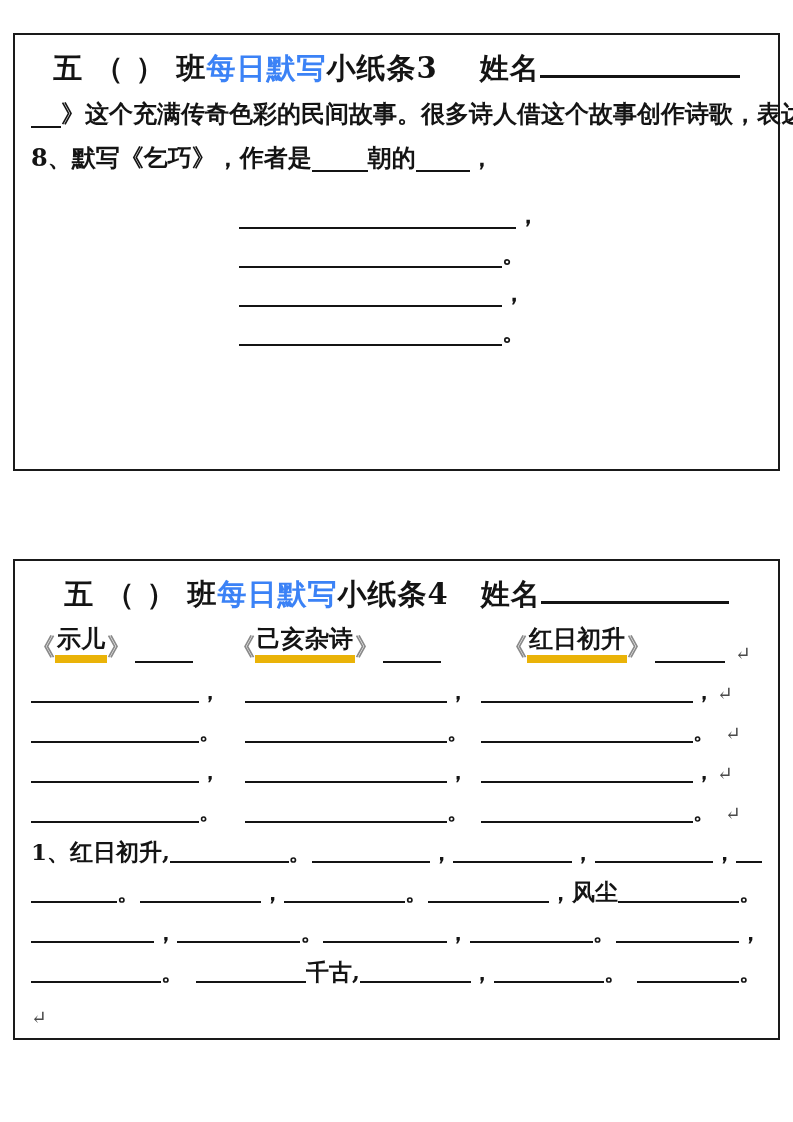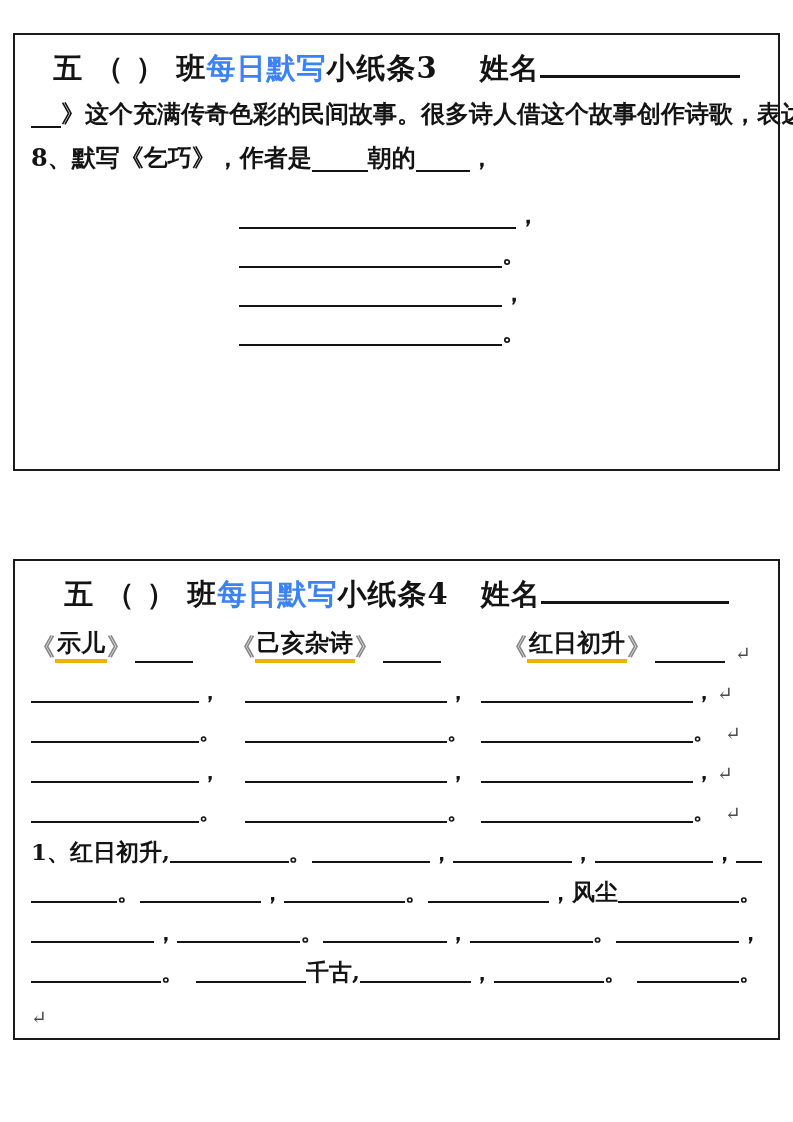--- a/index.html
+++ b/index.html
@@ -26,21 +26,21 @@
   .line { display:flex; align-items:flex-end; font-size:24px; height:37px; white-space:nowrap; }
   .line span { line-height:1.15; }
   .blank { display:inline-block; border-bottom:2px solid #141414; height:28px; flex:0 0 auto; }
   .grow { flex:1 1 auto; }
 
   .q2-line { height:44px; }
   .ans-line { height:39px; margin-left:208px; }
 
   .poem-row { height:46px; display:flex; align-items:flex-end; font-size:24px; }
   .bracket { color:#8a8a8a; }
-  .poem-name { border-bottom:4px solid #eab308; padding:0 2px; }
+  .poem-name { border-bottom:8px solid #eab308; padding:0 2px; }
   .pmark { font-size:19px; color:#4a4a4a; font-weight:400; margin-left:10px; line-height:1; }
 
   .verse-row { height:40px; display:flex; align-items:flex-end; font-size:22px; }
   .vp { line-height:1.1; }
 
   .qline { height:40px; display:flex; font-size:23px; white-space:nowrap; }
   .qline .blank { height:26px; }
   .mark-line { height:30px; display:flex; align-items:flex-end; }
 </style>
 </head>

